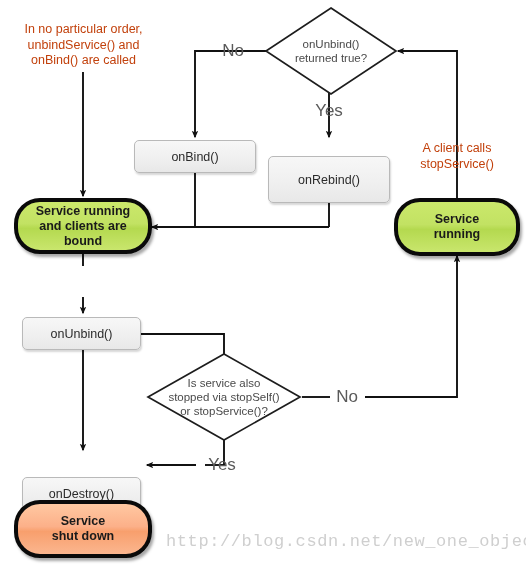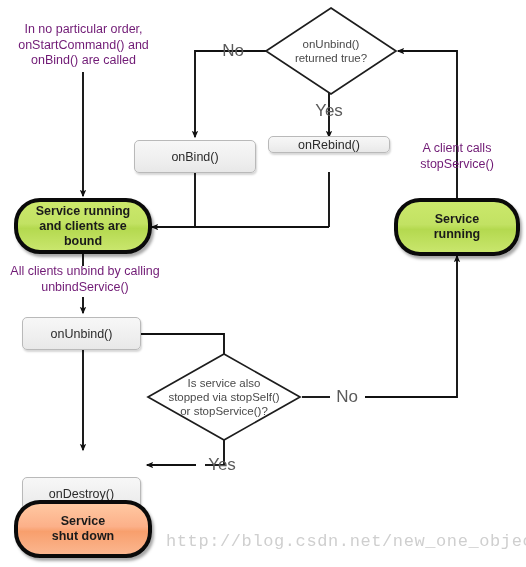--- a/index.html
+++ b/index.html
@@ -80,21 +80,21 @@
     left: 0;
     top: 0;
     z-index: 1;
   }
 
   
   .annot {
     position: absolute;
     font-size: 12.5px;
     line-height: 15.5px;
-    color: #701a75;
+    color: #c2410c;
     text-align: center;
   }
   .edgelabel {
     position: absolute;
     font-size: 17px;
     color: #5a5a5a;
     text-align: center;
   }
 
   
@@ -145,28 +145,24 @@
       <path d="M224,431 L224,465"></path>
       <path d="M224,465 L205,465"></path>
       <path d="M196,465 L147,465" marker-end="url(#arrow)"></path>
 
       <path d="M83,482 L83,498" marker-end="url(#arrow)"></path>
     </g>
   </svg>
 
   <div class="annot" style="left:6px; top:22px; width:155px;">
     <div>In no particular order,</div>
-    <div>onStartCommand() and</div>
+    <div>unbindService() and</div>
     <div>onBind() are called</div>
   </div>
 
-  <div class="annot" style="left:0px; top:264px; width:170px;">
-    <div>All clients unbind by calling</div>
-    <div>unbindService()</div>
-  </div>
 
   <div class="annot" style="left:397px; top:141px; width:120px;">
     <div>A client calls</div>
     <div>stopService()</div>
   </div>
 
   <div class="edgelabel" style="left:217px; top:41px; width:32px;">No</div>
   <div class="edgelabel" style="left:313px; top:101px; width:32px;">Yes</div>
   <div class="edgelabel" style="left:331px; top:387px; width:32px;">No</div>
   <div class="edgelabel" style="left:205px; top:455px; width:34px;">Yes</div>
@@ -189,21 +185,21 @@
       <div>Is service also</div>
       <div>stopped via stopSelf()</div>
       <div>or stopService()?</div>
     </div>
   </div>
 
   <div class="node methodbox" style="left:134px; top:140px; width:122px; height:33px;">
     <span>onBind()</span>
   </div>
 
-  <div class="node methodbox" style="left:268px; top:136px; width:122px; height:17px;">
+  <div class="node methodbox" style="left:268px; top:156px; width:122px; height:47px;">
     <span>onRebind()</span>
   </div>
 
   <div class="node methodbox" style="left:22px; top:317px; width:119px; height:33px;">
     <span>onUnbind()</span>
   </div>
 
   <div class="node methodbox" style="left:22px; top:449px; width:119px; height:33px;margin-top:28px;">
     <span>onDestroy()</span>
   </div>

